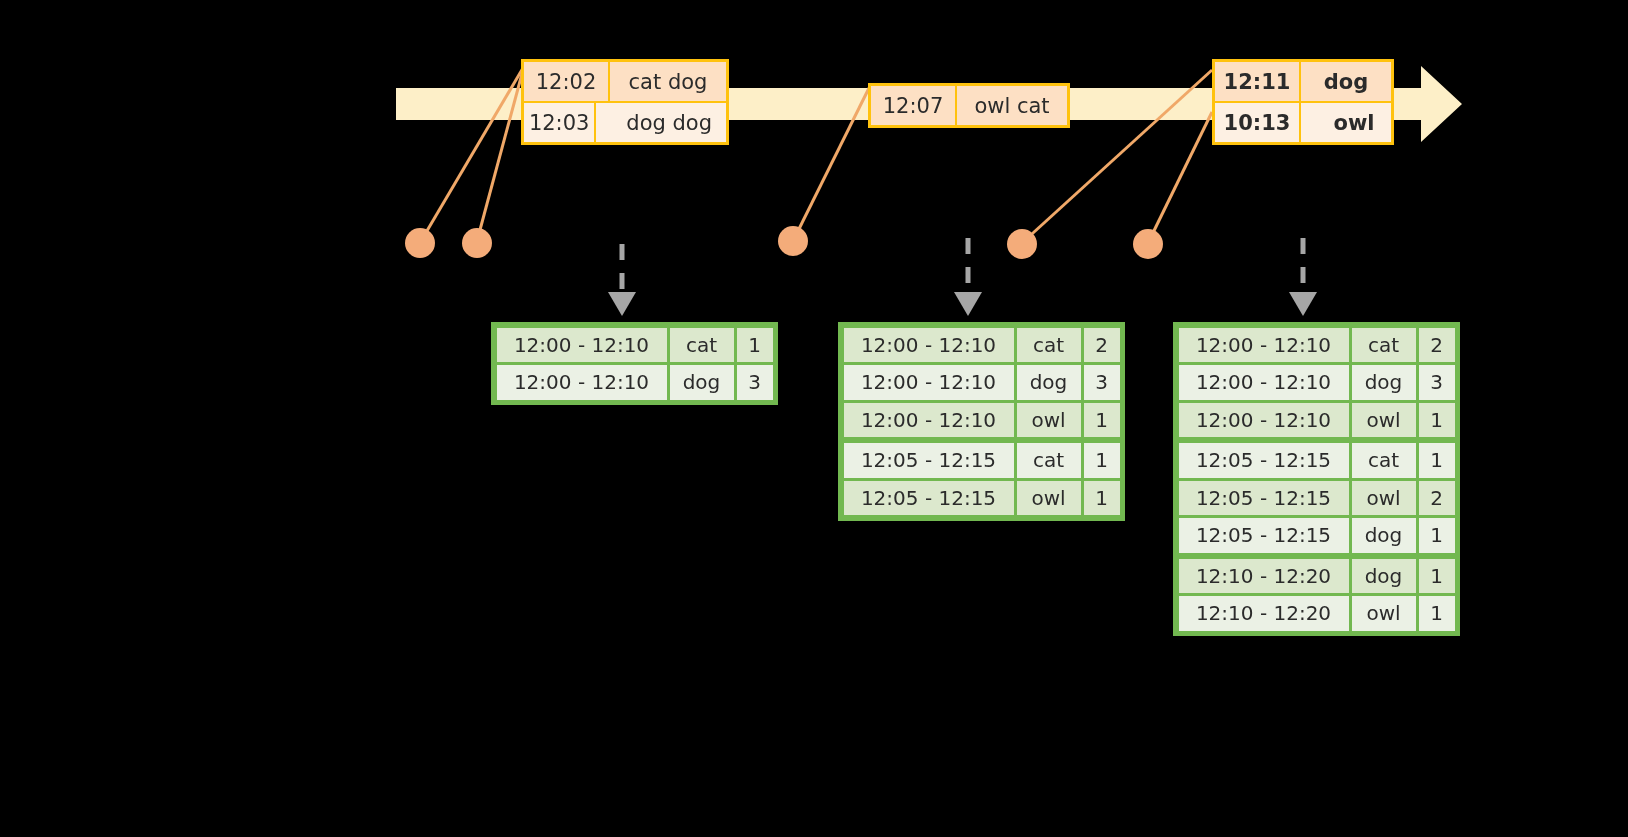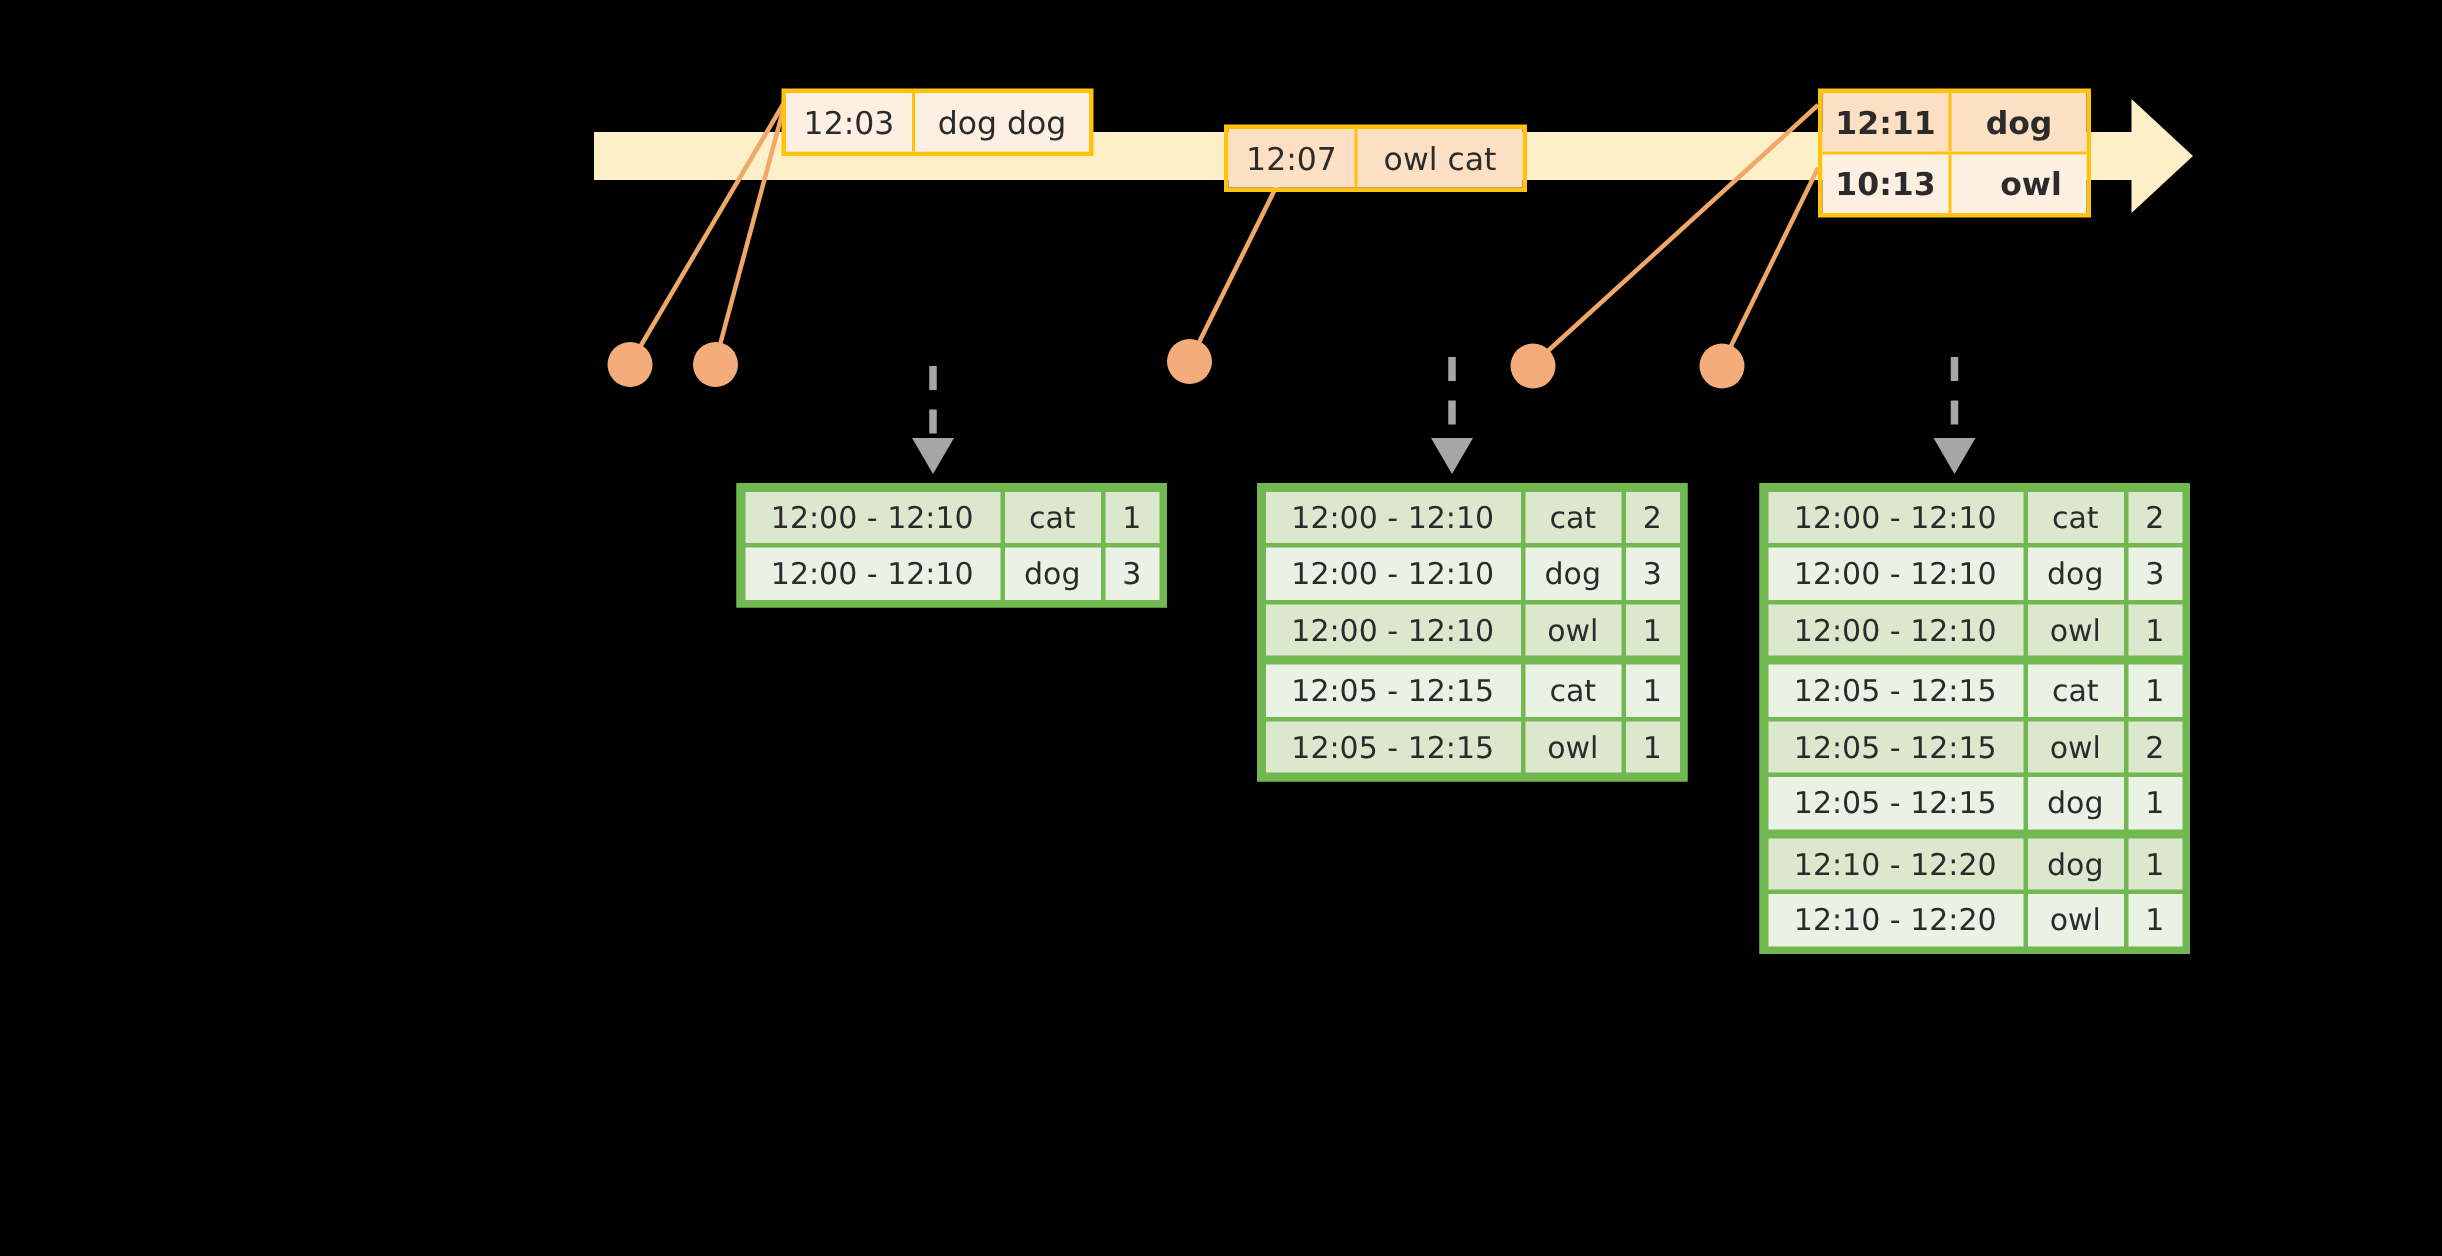--- a/index.html
+++ b/index.html
@@ -137,27 +137,31 @@
       <line x1="1303" y1="238" x2="1303" y2="292"></line>
     </g>
     <g fill="#A6A6A6">
       <path d="M 608 292 L 636 292 L 622 316 Z"></path>
       <path d="M 954 292 L 982 292 L 968 316 Z"></path>
       <path d="M 1289 292 L 1317 292 L 1303 316 Z"></path>
     </g>
   </svg>
 
   <div class="event-box" id="event-box-1" style="left:521px; top:59px; width:208px;">
+    <div class="event-row r0">
+      <div class="event-time">12:02</div>
+      <div class="event-words">cat dog</div>
+    </div>
     <div class="event-row r1">
       <div class="event-time">12:03</div>
       <div class="event-words">dog dog</div>
     </div>
   </div>
 
-  <div class="event-box" id="event-box-2" style="left:816px; top:83px; width:202px;">
+  <div class="event-box" id="event-box-2" style="left:868px; top:83px; width:202px;">
     <div class="event-row r0">
       <div class="event-time">12:07</div>
       <div class="event-words">owl cat</div>
     </div>
   </div>
 
   <div class="event-box" id="event-box-3" style="left:1212px; top:59px; width:182px;font-weight:bold;">
     <div class="event-row r0">
       <div class="event-time">12:11</div>
       <div class="event-words">dog</div>

